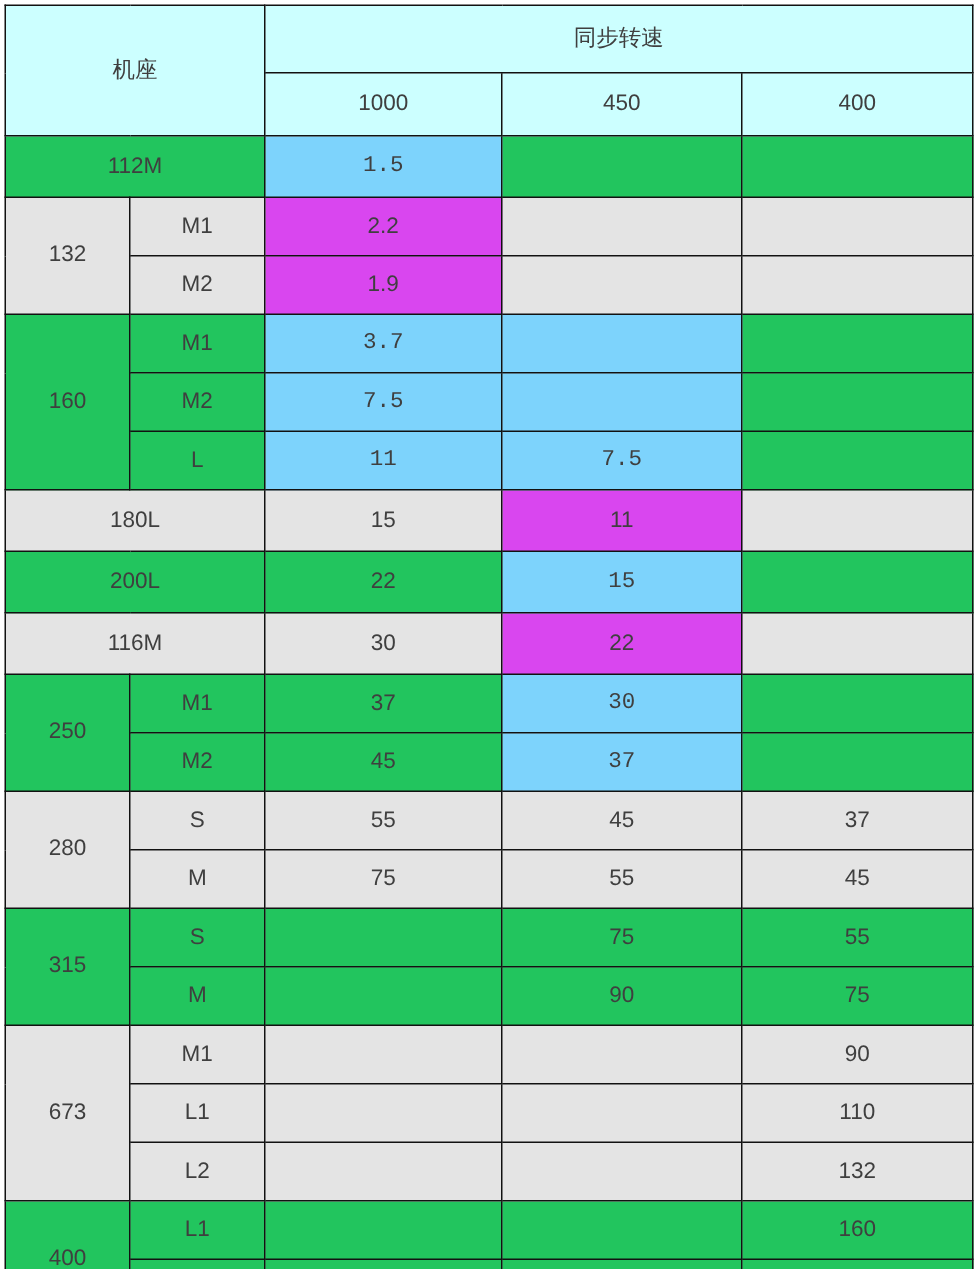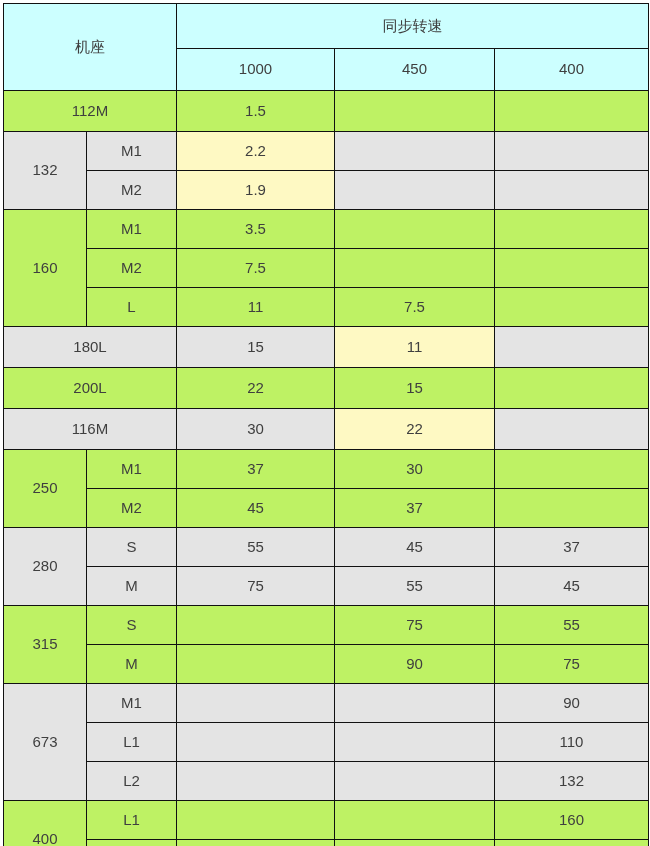--- a/index.html
+++ b/index.html
@@ -33,26 +33,26 @@
   .c-750{width:160px;}
   .c-600{width:154px;}
 
   
   .hdr{background:#ccffff;}
   .hdr-main{font-size:16px;height:44px;margin-left:12px;}
   .hdr-speed{font-size:15px;height:41px;}
   .hdr-frame{font-size:16px;}
 
   
-  .r-white{background:#bef264;}
+  .r-white{background:#22c55e;}
   .r-gray{background:#e4e4e4;}
 
   
-  .hl-yellow{background:#bef264;}
-  .hl-orange{background:#fef9c3;}
+  .hl-yellow{background:#7dd3fc;font-family:Liberation Mono, monospace;}
+  .hl-orange{background:#d946ef;}
 
   
   .h38{height:38px;}
   .h40{height:40px;}
 
   
   .grp-top{border-top:2px solid #111111;}
   .tbl-bottom{border-bottom:2px solid #111111;}
 </style>
 </head>
@@ -93,21 +93,21 @@
       </tr>
       <tr>
         <td class="r-gray h38">M2</td>
         <td class="hl-orange h38">1.9</td>
         <td class="r-gray h38"></td>
         <td class="r-gray h38"></td>
       </tr>
       <tr>
         <td class="r-white h38 grp-top" rowspan="3">160</td>
         <td class="r-white h38 grp-top">M1</td>
-        <td class="hl-yellow h38 grp-top">3.5</td>
+        <td class="hl-yellow h38 grp-top">3.7</td>
         <td class="hl-yellow h38 grp-top"></td>
         <td class="r-white h38 grp-top"></td>
       </tr>
       <tr>
         <td class="r-white h38">M2</td>
         <td class="hl-yellow h38">7.5</td>
         <td class="hl-yellow h38"></td>
         <td class="r-white h38"></td>
       </tr>
       <tr>

